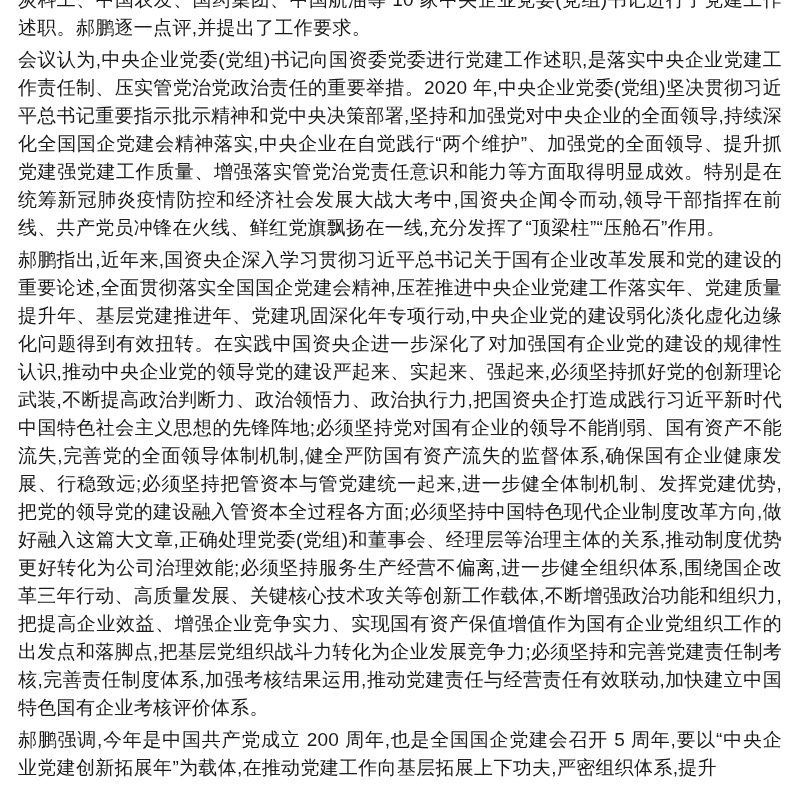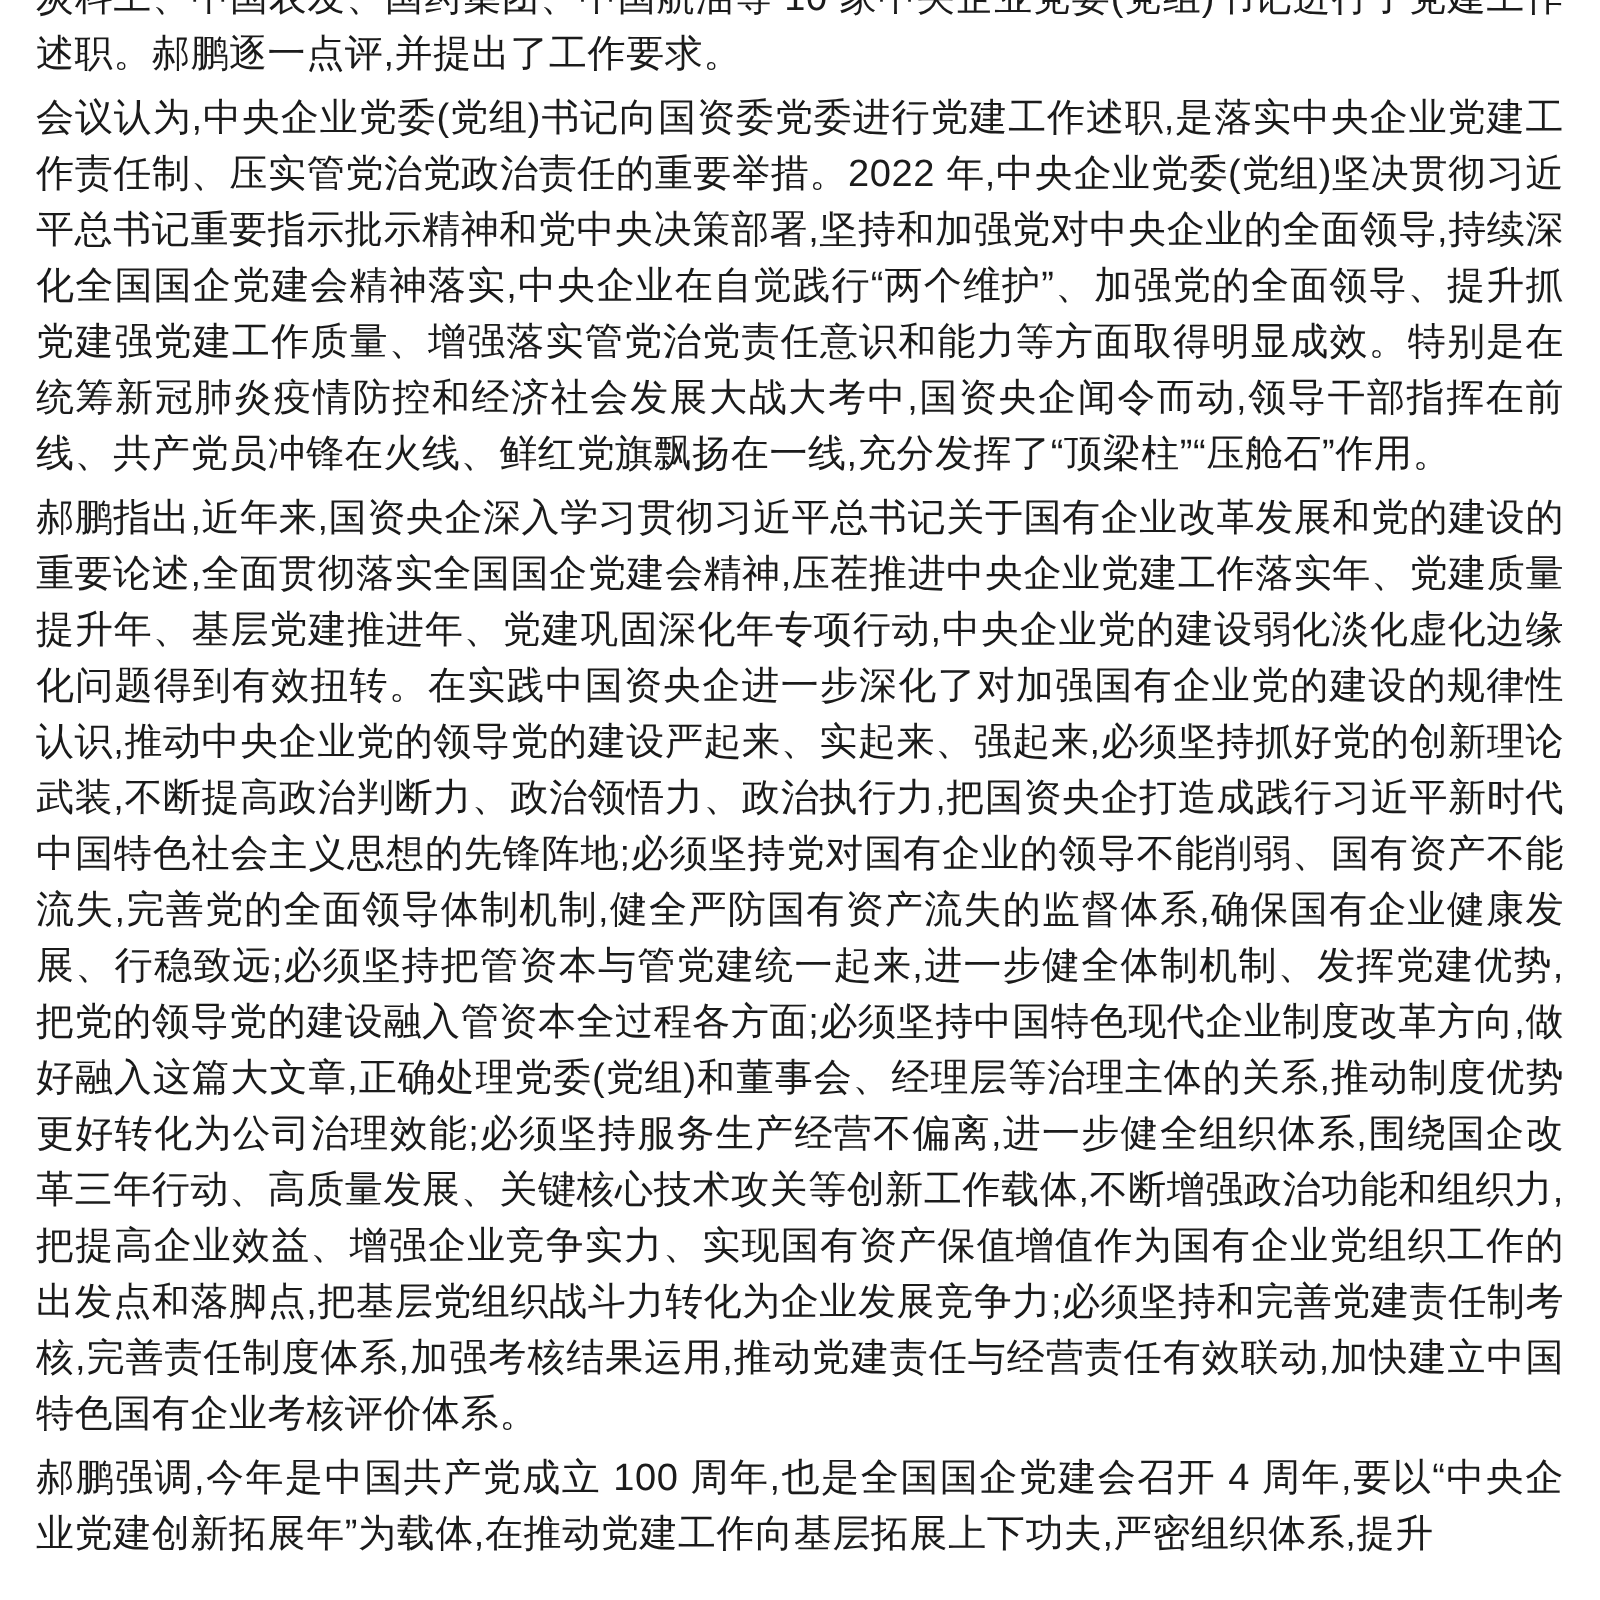--- a/index.html
+++ b/index.html
@@ -34,17 +34,17 @@
     margin: 0 0 4px 0;
     word-break: break-all;
   }
 </style>
 </head>
 <body>
 
 <div class="viewport">
   <div class="article-body">
     <p>炭科工、中国农发、国药集团、中国航油等 10 家中央企业党委(党组)书记进行了党建工作述职。郝鹏逐一点评,并提出了工作要求。</p>
-    <p>会议认为,中央企业党委(党组)书记向国资委党委进行党建工作述职,是落实中央企业党建工作责任制、压实管党治党政治责任的重要举措。2022 年,中央企业党委(党组)坚决贯彻习近平总书记重要指示批示精神和党中央决策部署,坚持和加强党对中央企业的全面领导,持续深化全国国企党建会精神落实,中央企业在自觉践行“两个维护”、加强党的全面领导、提升抓党建强党建工作质量、增强落实管党治党责任意识和能力等方面取得明显成效。特别是在统筹新冠肺炎疫情防控和经济社会发展大战大考中,国资央企闻令而动,领导干部指挥在前线、共产党员冲锋在火线、鲜红党旗飘扬在一线,充分发挥了“顶梁柱”“压舱石”作用。</p>
+    <p>会议认为,中央企业党委(党组)书记向国资委党委进行党建工作述职,是落实中央企业党建工作责任制、压实管党治党政治责任的重要举措。2020 年,中央企业党委(党组)坚决贯彻习近平总书记重要指示批示精神和党中央决策部署,坚持和加强党对中央企业的全面领导,持续深化全国国企党建会精神落实,中央企业在自觉践行“两个维护”、加强党的全面领导、提升抓党建强党建工作质量、增强落实管党治党责任意识和能力等方面取得明显成效。特别是在统筹新冠肺炎疫情防控和经济社会发展大战大考中,国资央企闻令而动,领导干部指挥在前线、共产党员冲锋在火线、鲜红党旗飘扬在一线,充分发挥了“顶梁柱”“压舱石”作用。</p>
     <p>郝鹏指出,近年来,国资央企深入学习贯彻习近平总书记关于国有企业改革发展和党的建设的重要论述,全面贯彻落实全国国企党建会精神,压茬推进中央企业党建工作落实年、党建质量提升年、基层党建推进年、党建巩固深化年专项行动,中央企业党的建设弱化淡化虚化边缘化问题得到有效扭转。在实践中国资央企进一步深化了对加强国有企业党的建设的规律性认识,推动中央企业党的领导党的建设严起来、实起来、强起来,必须坚持抓好党的创新理论武装,不断提高政治判断力、政治领悟力、政治执行力,把国资央企打造成践行习近平新时代中国特色社会主义思想的先锋阵地;必须坚持党对国有企业的领导不能削弱、国有资产不能流失,完善党的全面领导体制机制,健全严防国有资产流失的监督体系,确保国有企业健康发展、行稳致远;必须坚持把管资本与管党建统一起来,进一步健全体制机制、发挥党建优势,把党的领导党的建设融入管资本全过程各方面;必须坚持中国特色现代企业制度改革方向,做好融入这篇大文章,正确处理党委(党组)和董事会、经理层等治理主体的关系,推动制度优势更好转化为公司治理效能;必须坚持服务生产经营不偏离,进一步健全组织体系,围绕国企改革三年行动、高质量发展、关键核心技术攻关等创新工作载体,不断增强政治功能和组织力,把提高企业效益、增强企业竞争实力、实现国有资产保值增值作为国有企业党组织工作的出发点和落脚点,把基层党组织战斗力转化为企业发展竞争力;必须坚持和完善党建责任制考核,完善责任制度体系,加强考核结果运用,推动党建责任与经营责任有效联动,加快建立中国特色国有企业考核评价体系。</p>
-    <p>郝鹏强调,今年是中国共产党成立 100 周年,也是全国国企党建会召开 4 周年,要以“中央企业党建创新拓展年”为载体,在推动党建工作向基层拓展上下功夫,严密组织体系,提升</p>
+    <p>郝鹏强调,今年是中国共产党成立 200 周年,也是全国国企党建会召开 5 周年,要以“中央企业党建创新拓展年”为载体,在推动党建工作向基层拓展上下功夫,严密组织体系,提升</p>
   </div>
 </div>
 
 </body></html>

